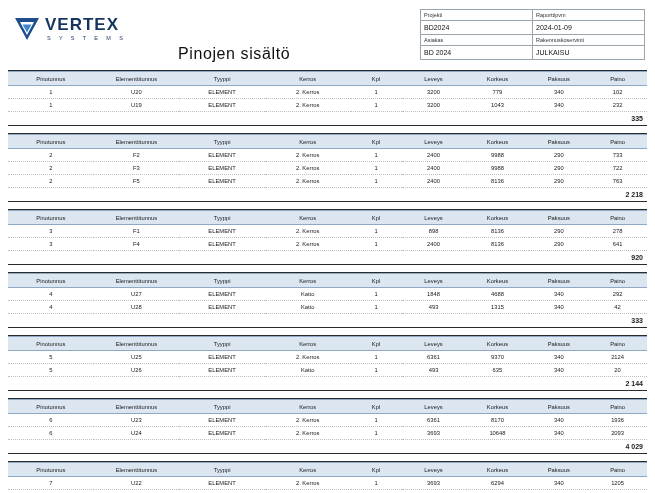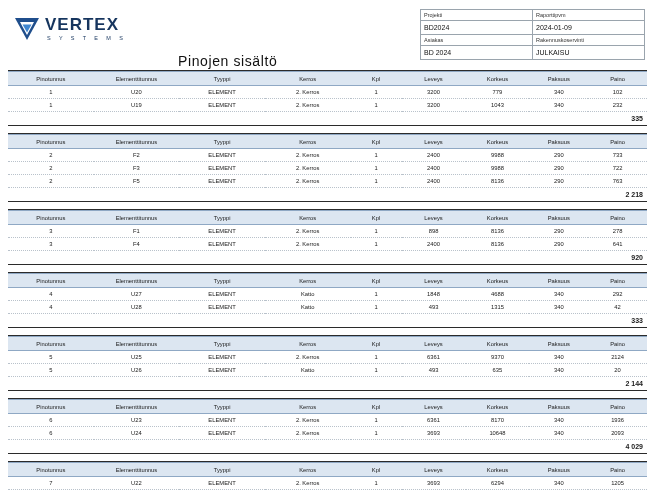--- a/index.html
+++ b/index.html
@@ -53,22 +53,22 @@
     font-size: 5.5px;
     letter-spacing: 3.4px;
     color: #16355e;
     display: block;
     margin-top: 3px;
     margin-left: 2px;
   }
   .doc-title {
     position: absolute;
     left: 178px;
-    top: 53px;
-    font-size: 14px;
+    top: 45px;
+    font-size: 16px;
     letter-spacing: 0.6px;
     color: #111111;
   }
 
   
   .info-table {
     position: absolute;
     right: 10px;
     top: 9px;
     width: 225px;

